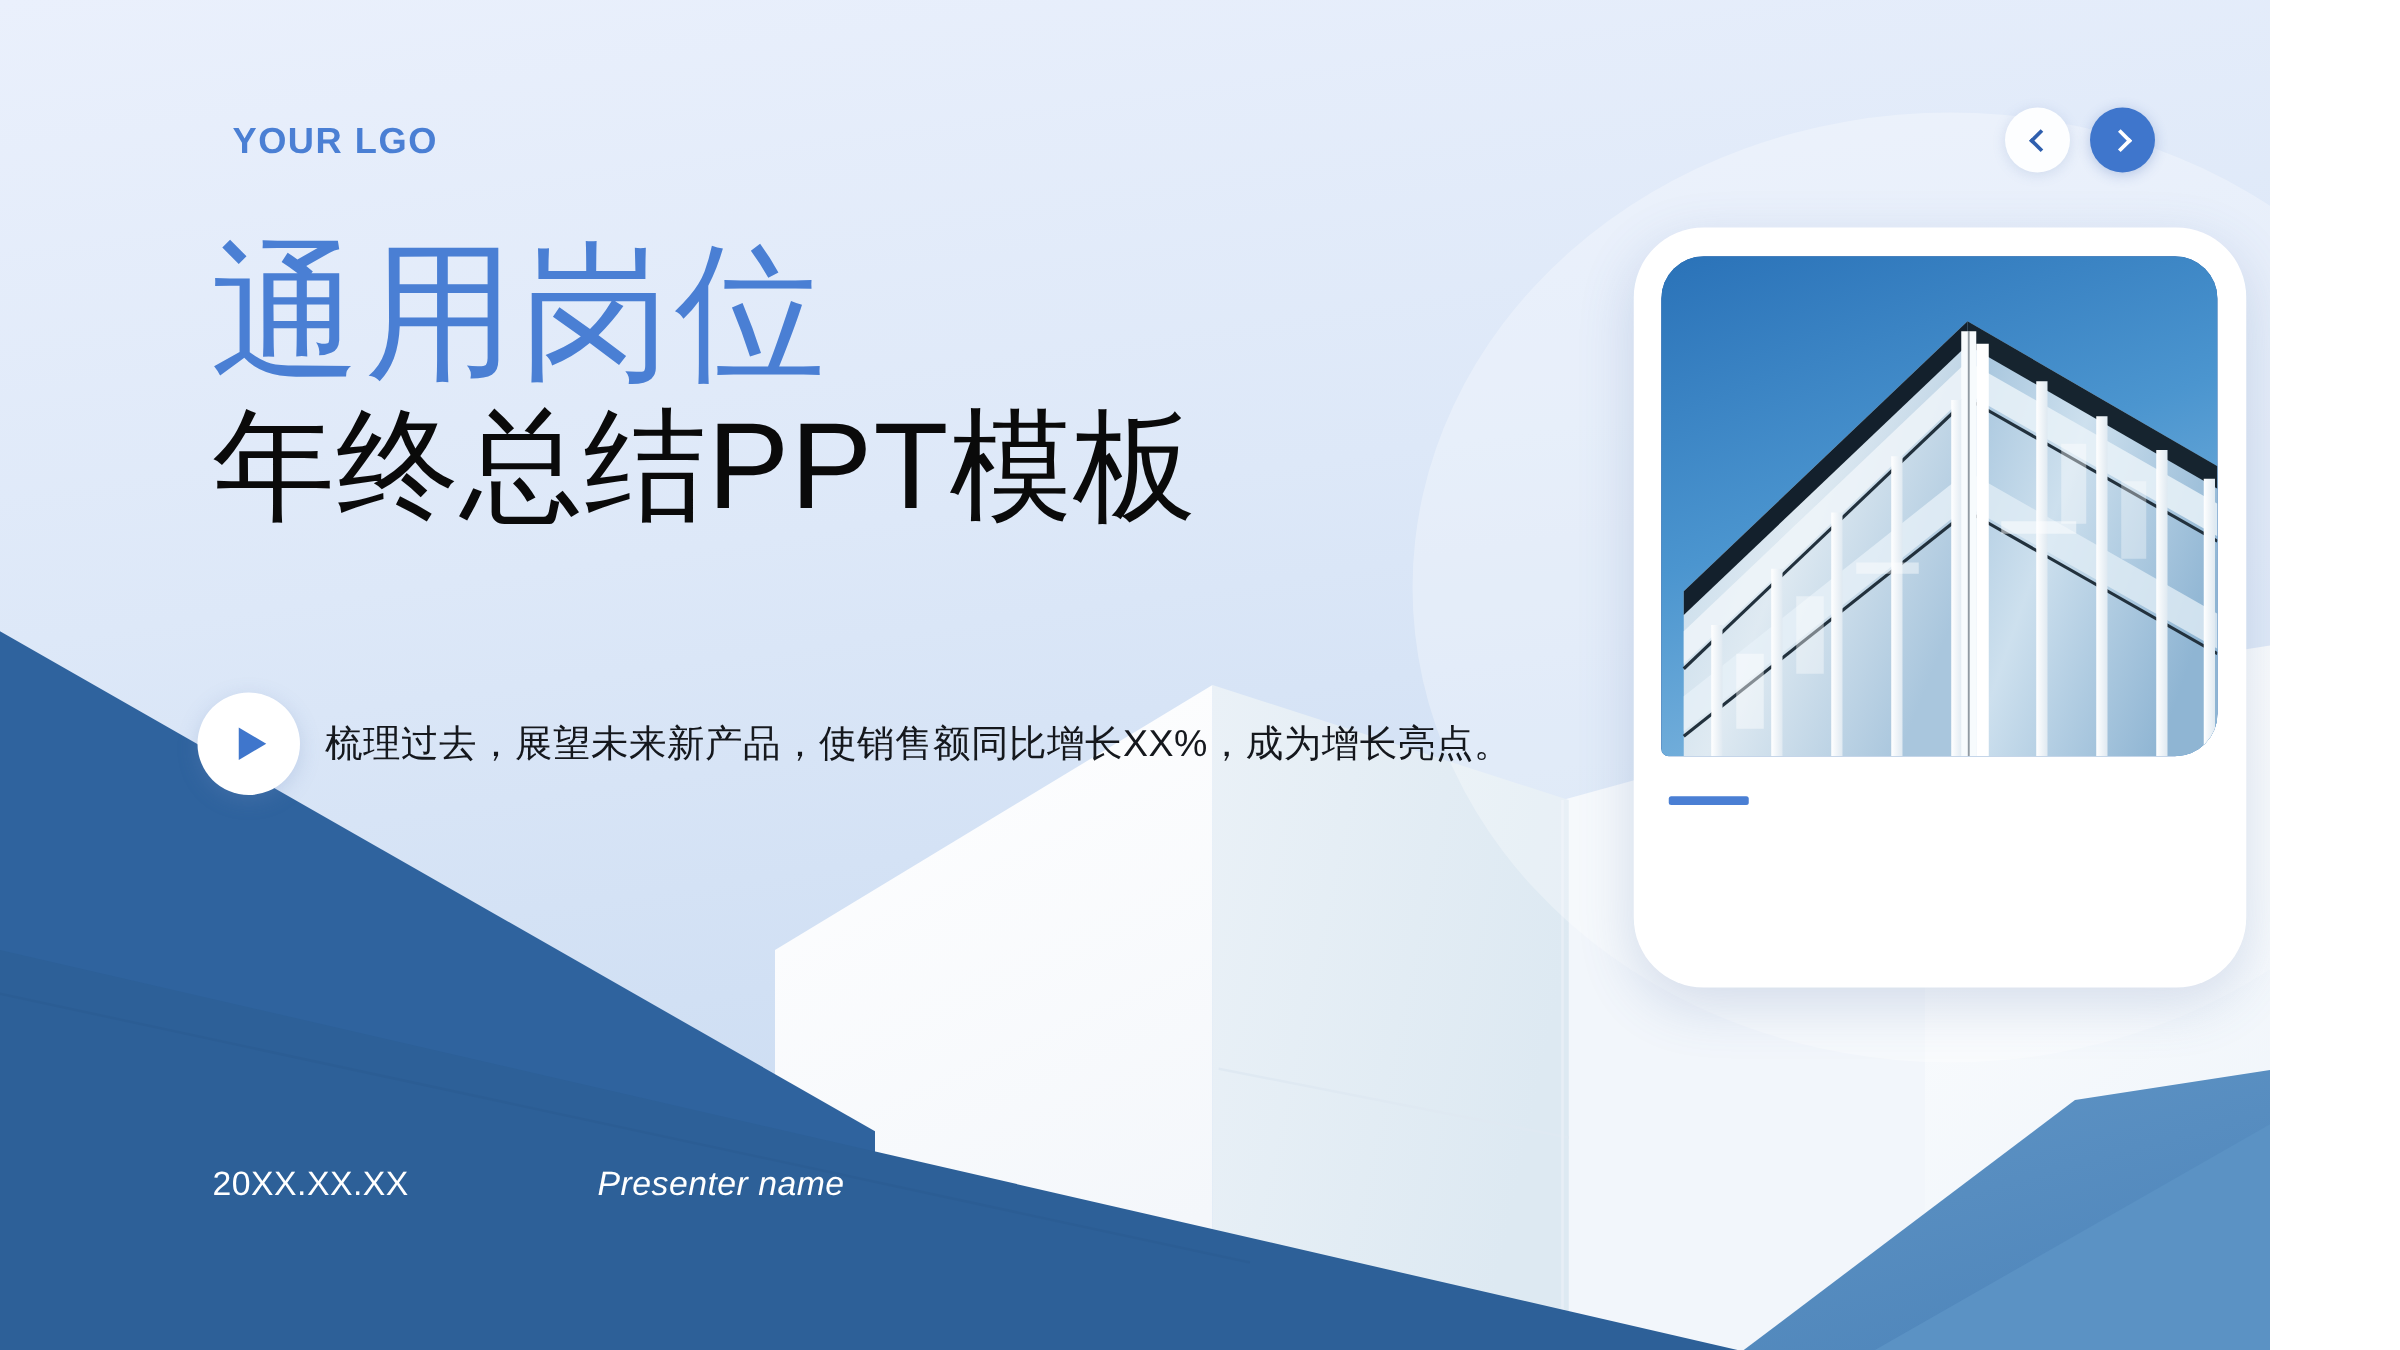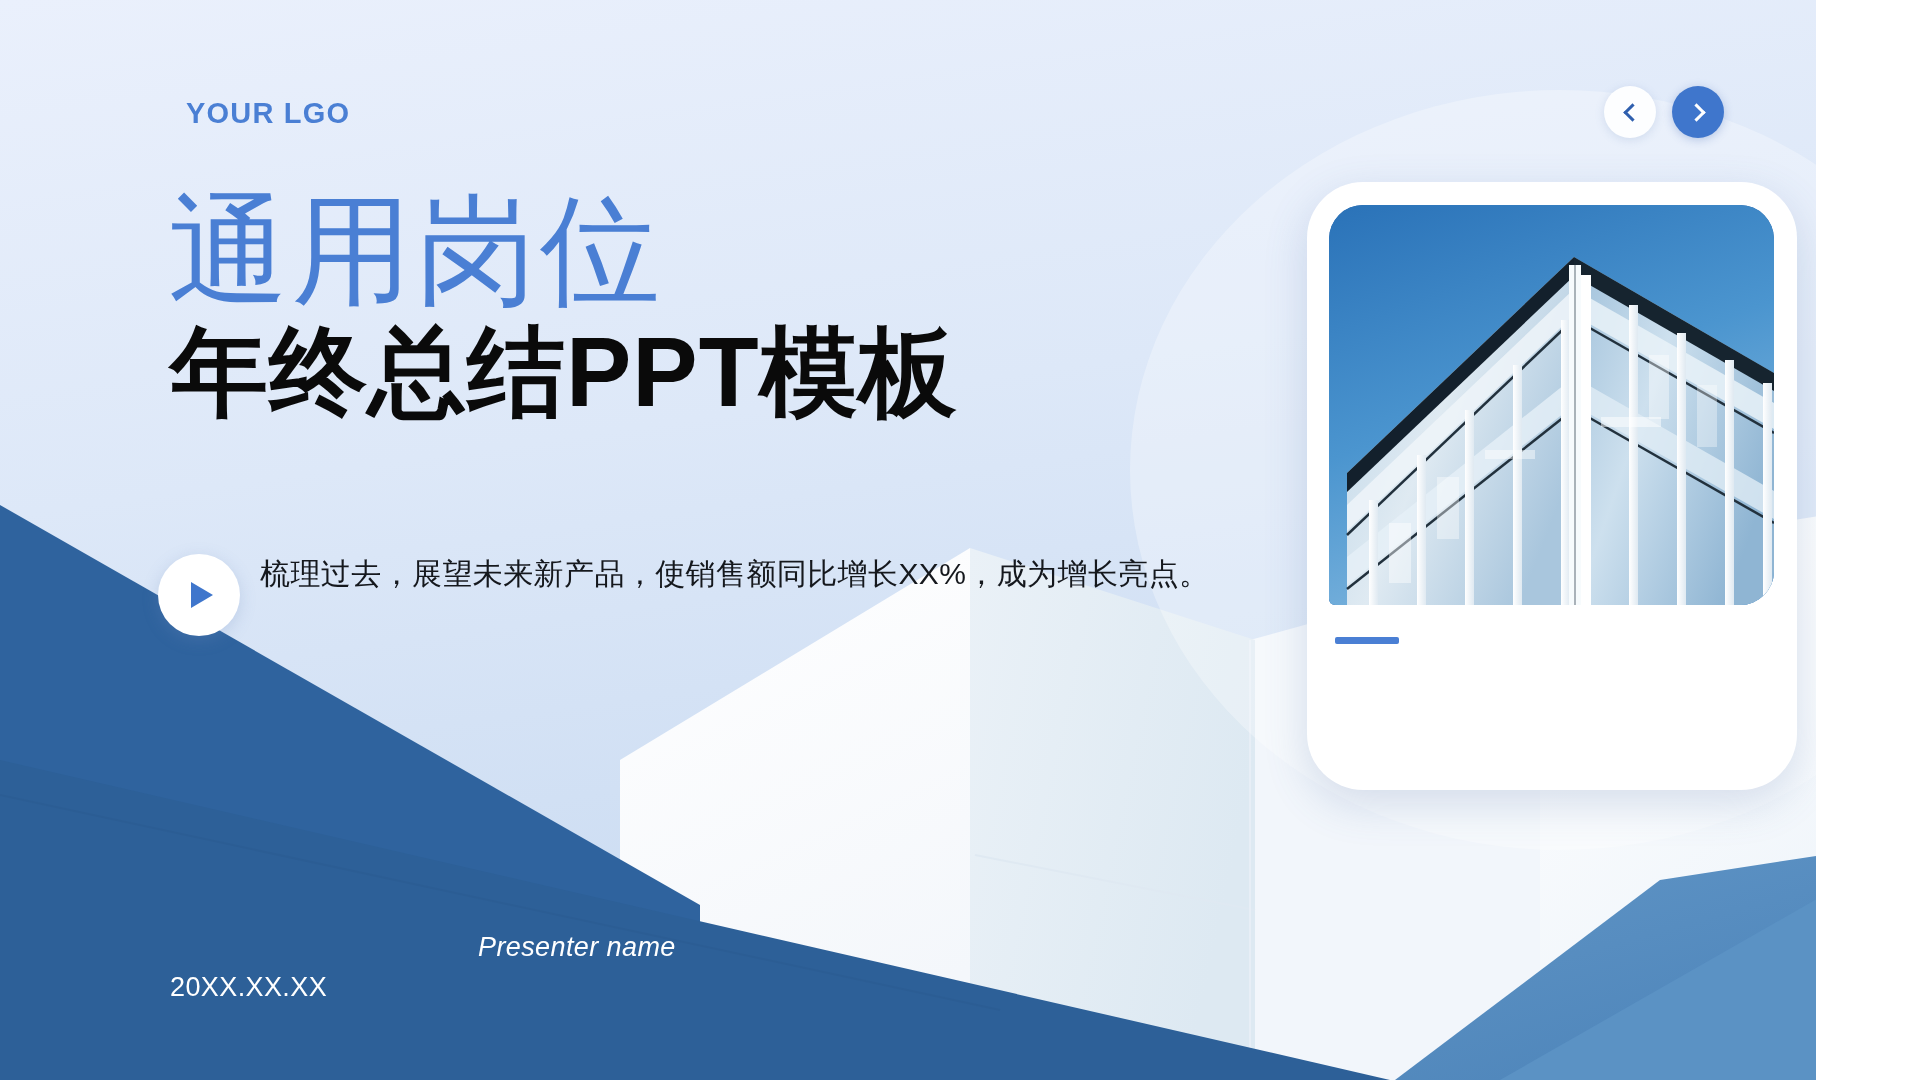--- a/index.html
+++ b/index.html
@@ -48,29 +48,29 @@
   .title-blue {
     position:absolute; left:168px; top:186px;
     font-size:120px; line-height:1.08;
     font-weight:500; color:#4a7fd4;
     letter-spacing:4px;
     white-space:nowrap;
   }
   .title-black {
     position:absolute; left:170px; top:320px;
     font-size:98px; line-height:1.08;
-    font-weight:bold; color:#0a0a0a;
+    font-weight:normal; color:#0a0a0a;
     letter-spacing:1px;
     white-space:nowrap;
   }
 
   
   .sub-row {
     position:absolute; left:158px; top:554px;
-    display:flex; align-items:flex-start; gap:20px;
+    display:flex; align-items:center; gap:20px;
   }
   .play-btn {
     width:82px; height:82px; border-radius:50%;
     background:#ffffff;
     box-shadow:0 4px 16px rgba(110,140,190,.25);
     display:flex; align-items:center; justify-content:center;
     flex:0 0 auto; cursor:pointer;
   }
   .play-tri {
     width:0; height:0;
@@ -101,21 +101,21 @@
   }
   .photo-accent {
     position:absolute; left:28px; top:455px;
     width:64px; height:7px; border-radius:2px;
     background:#4a7fd4;
   }
 
   
   .footer-date {
     position:absolute; left:170px; top:932px;
-    font-size:27px; color:#ffffff; letter-spacing:.4px;margin-top:40px;
+    font-size:27px; color:#ffffff; letter-spacing:.4px;
   }
   .footer-name {
     position:absolute; left:478px; top:932px;
     font-size:27px; color:#ffffff; letter-spacing:.4px;font-style:italic;
   }
 </style>
 </head>
 <body>
 
 <div id="slide">

